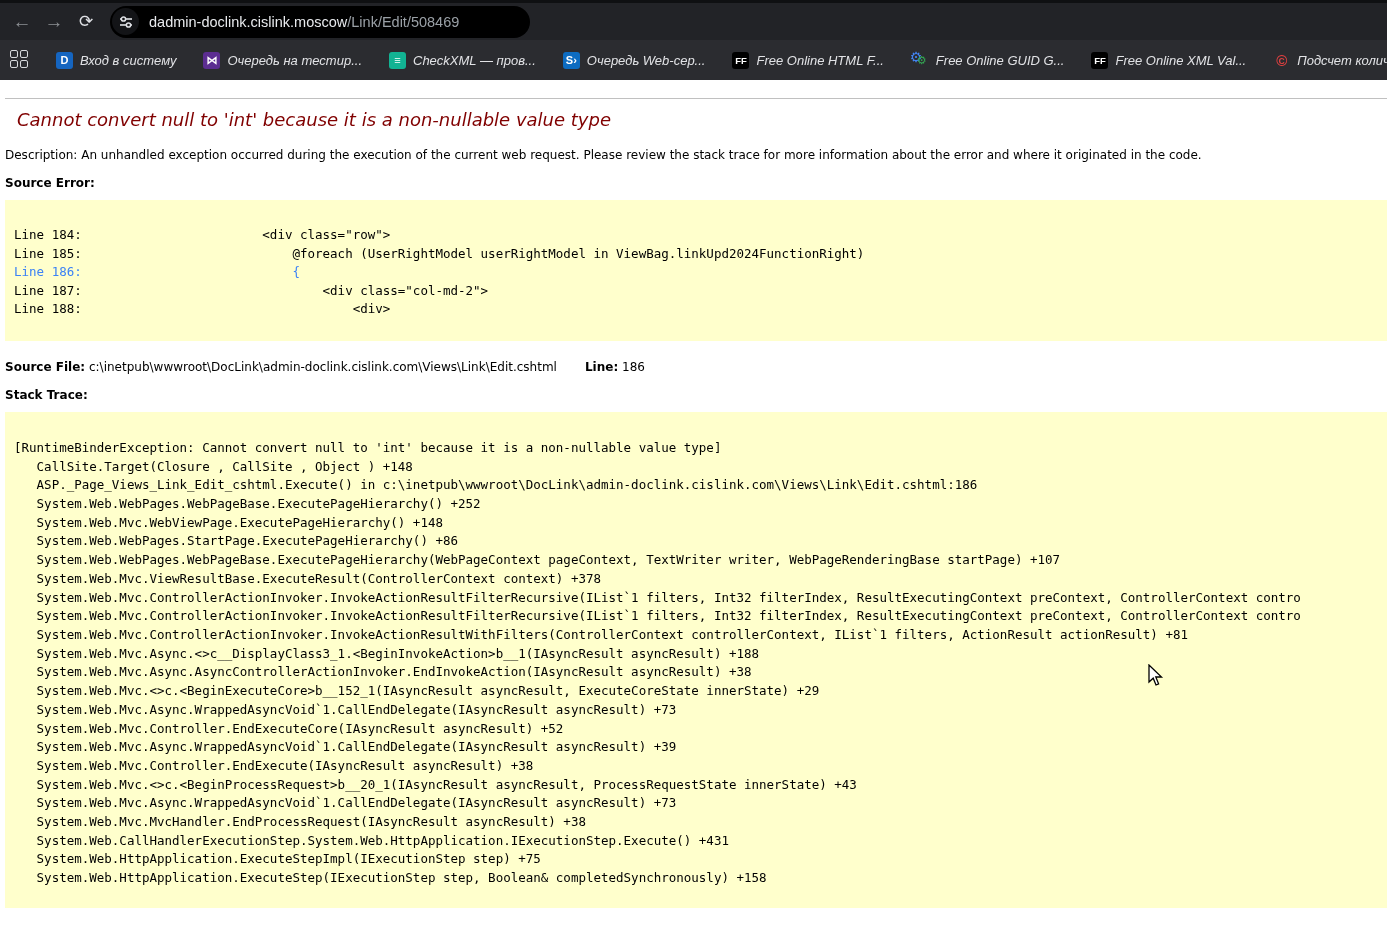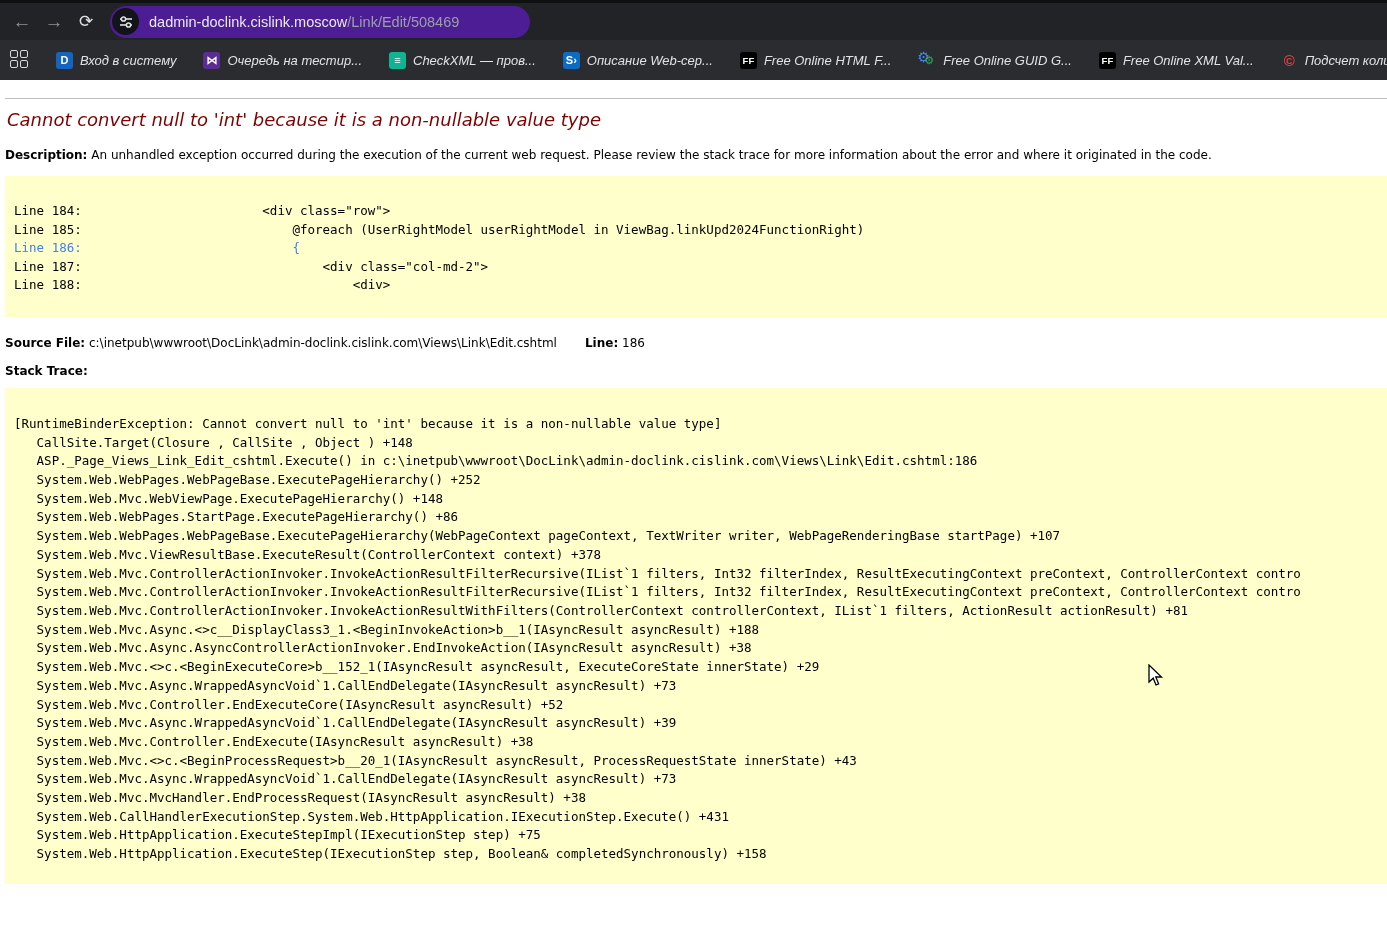--- a/index.html
+++ b/index.html
@@ -6,21 +6,21 @@
   html,body { width:1387px; height:951px; overflow:hidden; background:#fff;
               font-family:"Liberation Sans", sans-serif; }
 
   
   .edge-strip { height:3px; background:#0f1012; }
   .toolbar { height:37px; background:#222327; display:flex; align-items:center; padding-left:6px; }
   .nav-btn { width:32px; height:32px; display:flex; align-items:center; justify-content:center;
              font-size:19px; color:#8f9296; border-radius:50%; }
   .nav-btn.reload { color:#dfe1e5; font-size:17px; }
   .omnibox { display:flex; align-items:center; height:32px; margin-left:8px; padding:0 10px 0 2px;
-             border-radius:16px; background:#4c1d95; min-width:420px; }
+             border-radius:16px; background:#000000; min-width:420px; }
   .site-badge { width:27px; height:27px; border-radius:50%; background:#131417;
                 display:flex; align-items:center; justify-content:center; margin-right:10px; }
   .url { font-size:14.5px; color:#e8eaed; white-space:nowrap; }
   .url .path { color:#9aa0a6; }
 
   .bookmarks { height:40px; background:#2b2c30; display:flex; align-items:center;
                padding-left:8px; gap:0; }
   .apps-grid { width:20px; height:20px; display:grid; grid-template-columns:8px 8px;
                grid-template-rows:8px 8px; gap:2px; margin:0 8px 0 2px; }
   .apps-grid span { border:1.8px solid #d7d9dc; border-radius:2px; }
@@ -30,23 +30,23 @@
   .bm-icon { width:17px; height:17px; border-radius:3px; display:flex; align-items:center;
              justify-content:center; font-weight:bold; font-size:11px; color:#fff; flex:0 0 auto; }
   .bm-gears { position:relative; width:18px; height:17px; }
   .bm-gears .g1 { position:absolute; left:-1px; top:-3px; color:#4285f4; font-size:14px; }
   .bm-gears .g2 { position:absolute; left:6px; top:2px; color:#34a853; font-size:11px; }
 
   
   .page { background:#fff; padding:12px 0 0 5px; font-family:"DejaVu Sans", sans-serif; }
   h1.err-title { font-size:25px; font-weight:normal; color:#ff0000; margin:8px 0 6px 0; }
   hr.rule { border:none; border-top:1px solid #c0c0c0; margin:6px 0 10px 0; }
-  h2.err-sub { font-size:18px; font-weight:normal; font-style:italic; color:#800000; margin:10px 0 18px 2px; }
+  h2.err-sub { font-size:18px; font-weight:normal; font-style:italic; color:#800000; margin:10px 0 18px 12px; }
   .meta { font-size:12px; color:#000; margin-bottom:14px; }
-  .meta b { font-weight:bold; }
+  .meta b { font-weight:normal; }
   .label-line { font-size:12px; font-weight:bold; margin-bottom:10px; }
   .codebox { background:#ffffcc; margin:0 0 12px 0; }
   .codebox pre { font-family:"DejaVu Sans Mono", monospace; font-size:12.5px; line-height:18.6px;
                  padding:26px 0 22px 9px; white-space:pre; overflow:hidden; }
   .code-line { color:#000; }
   .code-line.error { color:#3b82f6; }
   .srcfile { font-size:12px; margin:19px 0 14px 0; }
   .srcfile b { font-weight:bold; }
   .gap { display:inline-block; width:28px; }
   .stackbox { background:#ffffcc; }
@@ -103,21 +103,21 @@
     <span class="label">Очередь на тестир...</span>
   </div>
 
   <div class="bookmark">
     <span class="bm-icon" style="background: rgb(18, 179, 147); color: rgb(255, 255, 255);">≡</span>
     <span class="label">CheckXML — пров...</span>
   </div>
 
   <div class="bookmark">
     <span class="bm-icon" style="background: rgb(13, 108, 193); color: rgb(255, 255, 255);">S›</span>
-    <span class="label">Описание Web-сер...</span>
+    <span class="label">Очередь Web-сер...</span>
   </div>
 
   <div class="bookmark">
     <span class="bm-icon" style="background: rgb(0, 0, 0); color: rgb(255, 255, 255); font-size: 9.5px;">FF</span>
     <span class="label">Free Online HTML F...</span>
   </div>
 
   <div class="bookmark">
     <span class="bm-gears">
         <span class="g1">⚙</span>
@@ -141,20 +141,21 @@
 <div class="page">
   <hr class="rule">
   <h2 class="err-sub">Cannot convert null to 'int' because it is a non-nullable value type</h2>
 
   <p class="meta">
     <b>Description:</b>
     <span>An unhandled exception occurred during the execution of the current web request. Please review the stack trace for more information about the error and where it originated in the code.</span>
   </p>
 
 
+  <p class="label-line">Source Error:</p>
 
   <div class="codebox">
     <pre id="source-pre"><div class="code-line">Line 184:                        &lt;div class="row"&gt;</div><div class="code-line">Line 185:                            @foreach (UserRightModel userRightModel in ViewBag.linkUpd2024FunctionRight)</div><div class="code-line error">Line 186:                            {</div><div class="code-line">Line 187:                                &lt;div class="col-md-2"&gt;</div><div class="code-line">Line 188:                                    &lt;div&gt;</div></pre>
   </div>
 
   <p class="srcfile">
     <b>Source File:</b>
     <span>c:\inetpub\wwwroot\DocLink\admin-doclink.cislink.com\Views\Link\Edit.cshtml</span><span class="gap"></span><b>Line:</b>
     <span>186</span>
   </p>

